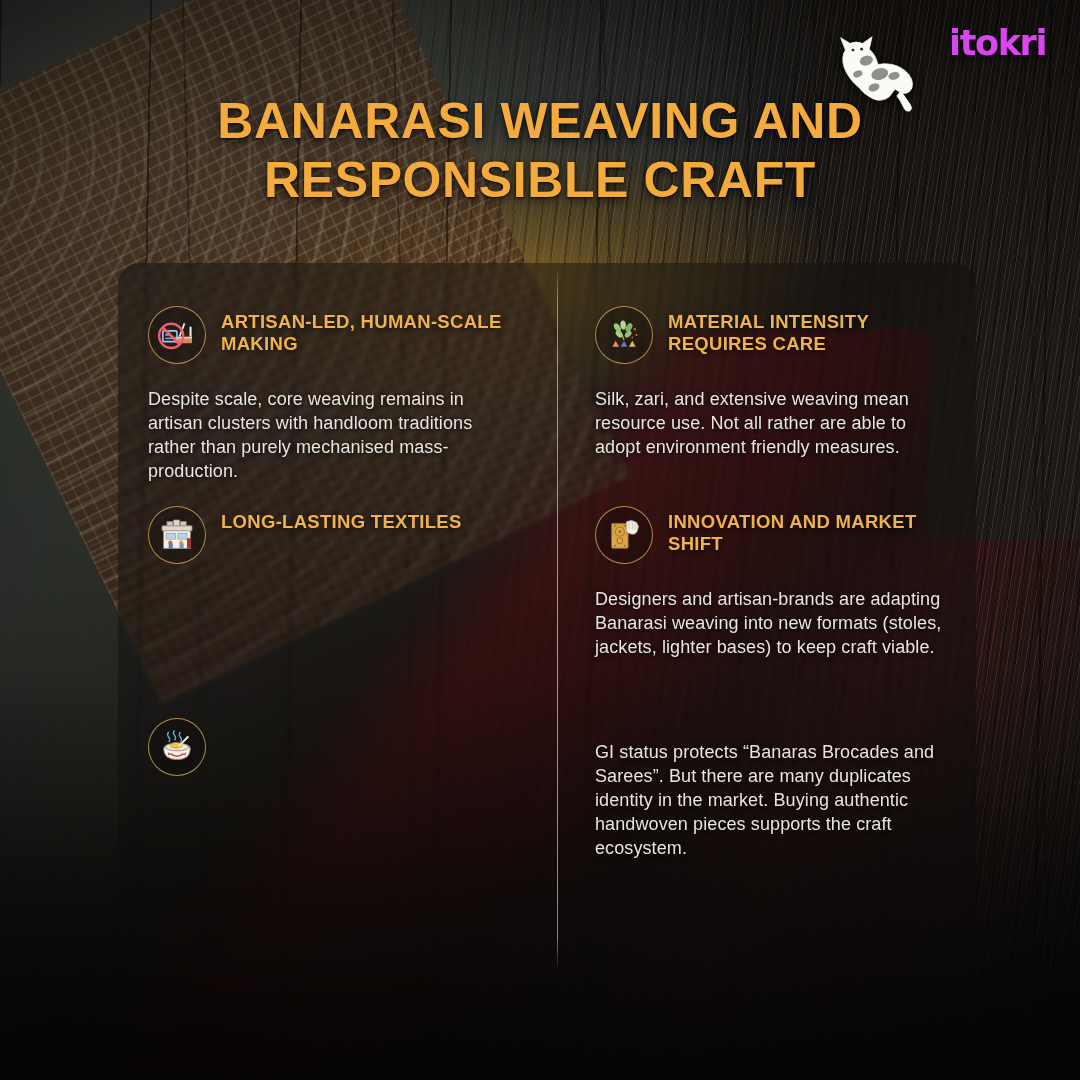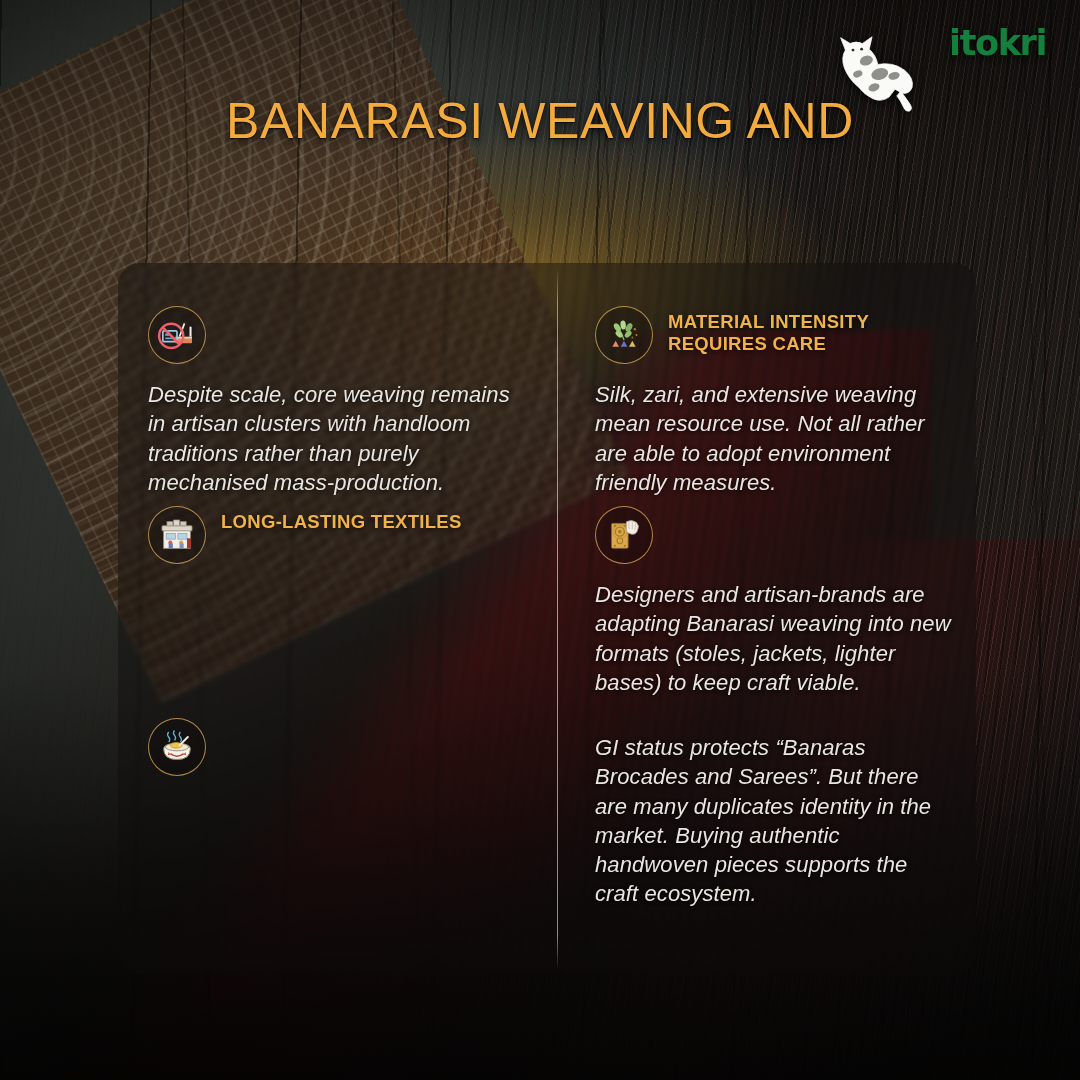--- a/index.html
+++ b/index.html
@@ -172,40 +172,40 @@
 
   
   .title-wrap {
     position: absolute;
     top: 92px; left: 0; right: 0;
     text-align: center;
     z-index: 30;
   }
   .title {
     font-size: 50px;
-    font-weight: normal;
+    font-weight: bold;
     letter-spacing: 0.6px;
     line-height: 1.18;
     color: #F2AB3C;
     text-shadow: 0 3px 10px rgba(0,0,0,0.65), 0 1px 2px rgba(0,0,0,0.8);
     padding: 0 150px;
   }
 
   
   .logo-block {
     position: absolute;
     top: 26px; right: 34px;
     z-index: 32;
     display: flex;
     align-items: flex-start;
   }
   .logo-text {
     font-size: 35px;
     font-weight: bold;
-    color: #15803d;
+    color: #d946ef;
     letter-spacing: -1.4px;
     line-height: 1;
     text-shadow: 0 2px 6px rgba(0,0,0,0.7);
     font-family: "DejaVu Sans", sans-serif;
   }
   .logo-cat {
     position: absolute;
     top: 32px; right: 158px;
     width: 96px; height: 82px;
     z-index: 32;
@@ -278,27 +278,26 @@
     font-weight: bold;
     line-height: 1.17;
     letter-spacing: 0.3px;
     color: #F0B24A;
     text-transform: uppercase;
     padding-top: 6px;
     text-shadow: 0 2px 5px rgba(0,0,0,0.6);
   }
 
   .item-body {
-    margin-top: 16px;
-    font-size: 22px;
+    margin-top: 24px;
+    font-size: 18px;
     line-height: 1.33;
     color: #E9E6E1;
     letter-spacing: 0.1px;
     text-shadow: 0 1px 4px rgba(0,0,0,0.85);
-    font-style: italic;
   }
   .cell.left  .item-body { padding-right: 20px; }
   .cell.right .item-body { padding-right: 4px; }
 </style>
 </head>
 <body>
 
 <div id="stage">
 
   <div class="bg-layer bg-base"></div>
@@ -306,21 +305,21 @@
   <div class="bg-layer bg-amber"></div>
   <div class="bg-layer bg-crimson"></div>
   <div class="bg-layer bg-crimson2"></div>
   <div class="bg-brocade"></div>
   <div class="bg-layer bg-warp"></div>
   <div class="bg-layer bg-threads"></div>
   <div class="bg-layer bg-bottom"></div>
   <div class="bg-layer bg-vignette"></div>
 
   <div class="title-wrap">
-    <div class="title"><span>BANARASI WEAVING AND</span><br></div>
+    <div class="title"><span>BANARASI WEAVING AND</span><br><span>RESPONSIBLE CRAFT</span></div>
   </div>
 
   <svg class="logo-cat" viewBox="0 0 100 86">
     <g fill="#FAFAF7" stroke="#FAFAF7" stroke-width="0.8">
       <path d="M20 19 L15 6 L25 12 Q31 9 38 12 L48 5 L45 18 Q52 24 54 34 Q70 31 82 40 Q92 48 90 58 Q87 66 79 64 L72 60 L66 68 Q58 74 49 70 Q40 66 34 58 Q24 50 19 38 Q15 27 20 19 Z"></path>
       <path d="M78 62 Q84 70 88 76 Q91 81 87 83 Q83 84 81 79 Q78 72 74 67 Z"></path>
     </g>
     <g fill="#7e7e78" opacity="0.85">
       <ellipse cx="42" cy="30" rx="7" ry="5" transform="rotate(-18 42 30)"></ellipse>
       <ellipse cx="56" cy="44" rx="9" ry="6" transform="rotate(-16 56 44)"></ellipse>
@@ -351,20 +350,21 @@
               <rect x="22" y="26" width="20" height="2.5" fill="#F2C9A8"></rect>
               <path d="M27 26 L33 10" stroke="#F0EDE6" stroke-width="2" fill="none"></path>
               <rect x="39" y="14" width="2.5" height="12" fill="#F0EDE6"></rect>
               <rect x="7" y="19" width="17" height="13" rx="1.5" fill="none" stroke="#9DC7E8" stroke-width="2"></rect>
               <rect x="10" y="22" width="5" height="3" fill="#6FA8D4"></rect>
               <rect x="10" y="27" width="11" height="2" fill="#6FA8D4"></rect>
               <circle cx="17" cy="25" r="14.5" fill="none" stroke="#E8616B" stroke-width="3"></circle>
               <path d="M7.5 15.5 L26.5 34.5" stroke="#E8616B" stroke-width="3"></path>
             </svg>
           </span>
+          <div class="item-title">ARTISAN-LED, HUMAN-SCALE MAKING</div>
         </div>
         <div class="item-body">Despite scale, core weaving remains in artisan clusters with handloom traditions rather than purely mechanised mass-production.</div>
       </div>
 
       <div class="cell right">
         <div class="item-head">
           <span class="icon-circle">
             <svg viewBox="0 0 48 48">
               <path d="M24 30 Q22 22 16 14" stroke="#8FB86A" stroke-width="1.6" fill="none"></path>
               <ellipse cx="16" cy="15" rx="3.4" ry="5.6" fill="#9CC878" transform="rotate(-32 16 15)"></ellipse>
@@ -419,20 +419,21 @@
                 <circle cx="13" cy="13" r="1.5"></circle>
                 <circle cx="25" cy="13" r="1.5"></circle>
                 <circle cx="13" cy="37" r="1.4"></circle>
                 <circle cx="25" cy="37" r="1.4"></circle>
                 <circle cx="19" cy="20" r="8.4" fill="none" stroke="#B98A2E" stroke-width="0.8"></circle>
               </g>
               <path d="M27 8 Q34 5 39 9 Q43 13 40 19 Q38 24 33 23 L28 21 Q26 18 27 14 Z" fill="#F4EFE6" stroke="#A9A096" stroke-width="1"></path>
               <path d="M30 9 L30 17 M34 8 L34 17 M38 10 L37 18" stroke="#BFB6A8" stroke-width="0.9" fill="none"></path>
             </svg>
           </span>
+          <div class="item-title">INNOVATION AND MARKET SHIFT</div>
         </div>
         <div class="item-body">Designers and artisan-brands are adapting Banarasi weaving into new formats (stoles, jackets, lighter bases) to keep craft viable.</div>
       </div>
 
       <div class="cell left">
         <div class="item-head">
           <span class="icon-circle">
             <svg viewBox="0 0 48 48">
               <path d="M14 6 q-2.6 3 0 6 q2.6 3 0 6" stroke="#5AB4D8" stroke-width="1.6" fill="none"></path>
               <path d="M21 4 q-2.6 3 0 6 q2.6 3 0 6" stroke="#5AB4D8" stroke-width="1.6" fill="none"></path>

